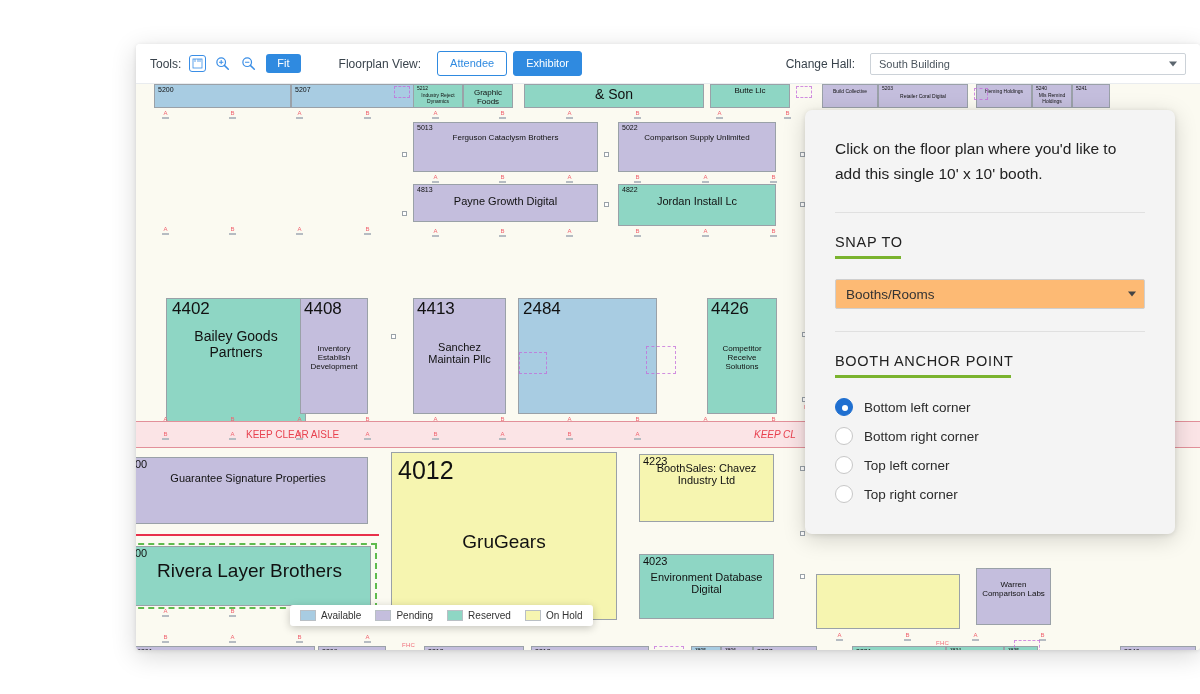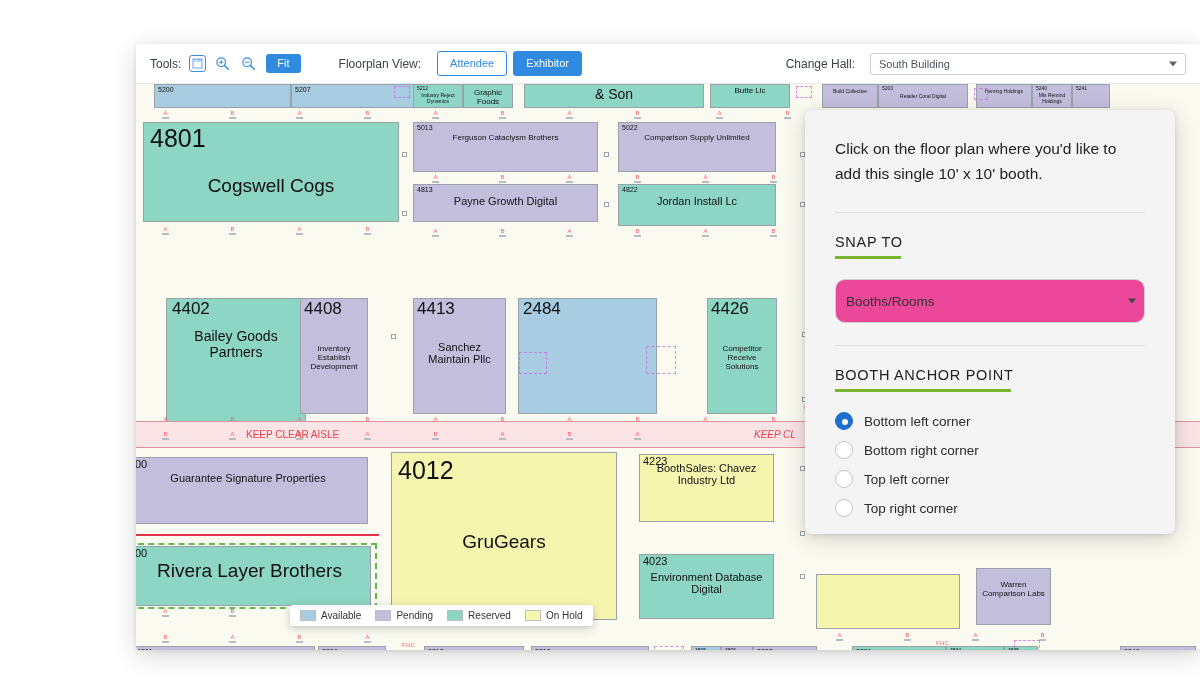--- a/index.html
+++ b/index.html
@@ -184,22 +184,22 @@
   .sec-title {
     font-size: 14.5px; letter-spacing: .7px;
     color: #222; margin: 0 0 6px 0;
     display: inline-block;
   }
   .sec-underline { height: 3px; background: #7ab32e; margin-bottom: 20px; }
   .u-snap { width: 66px; }
   .u-anchor { width: 176px; }
   .psel {
     position: relative;
-    height: 44px; background: #ec4899;
-    border: 1px solid #cfcfcf; border-radius: 10px;
+    height: 30px; background: #fdba74;
+    border: 1px solid #cfcfcf; border-radius: 2px;
     font-size: 13.5px; color: #333;
     display: flex; align-items: center;
     padding: 0 10px; margin-bottom: 22px; cursor: pointer;
   }
   .psel .caret { border-top-color: #444; }
   .radio-row {
     display: flex; align-items: center;
     gap: 11px; margin-bottom: 11px; cursor: pointer;
   }
   .radio {
@@ -314,24 +314,20 @@
     <div class="marker" style="left:296px;top:26px;">A</div>
     <div class="marker" style="left:363px;top:26px;">B</div>
     <div class="marker" style="left:430px;top:26px;">A</div>
     <div class="marker" style="left:498px;top:26px;">B</div>
     <div class="marker" style="left:580px;top:26px;">A</div>
     <div class="marker" style="left:648px;top:26px;">B</div>
     <div class="scatter" style="left:258px;top:2px;width:16px;height:12px;"></div>
     <div class="scatter" style="left:660px;top:2px;width:16px;height:12px;"></div>
     <div class="scatter" style="left:838px;top:4px;width:14px;height:12px;"></div>
 
-    <div class="booth b-reserved" style="left:7px;top:38px;width:256px;height:100px;">
-      <span class="b-num num-xl" style="left:6px;top:2px;">4801</span>
-      <span class="b-name n-xl" style="top:52px;">Cogswell Cogs</span>
-    </div>
     <div class="booth b-pending" style="left:277px;top:38px;width:185px;height:50px;">
       <span class="b-num num-sm">5013</span>
       <span class="b-name n-sm" style="top:11px;">Ferguson Cataclysm Brothers</span>
     </div>
     <div class="booth b-pending" style="left:482px;top:38px;width:158px;height:50px;">
       <span class="b-num num-sm">5022</span>
       <span class="b-name n-sm" style="top:11px;">Comparison Supply Unlimited</span>
     </div>
     <div class="hsq" style="left:266px;top:68px;"></div>
     <div class="hsq" style="left:266px;top:127px;"></div>

